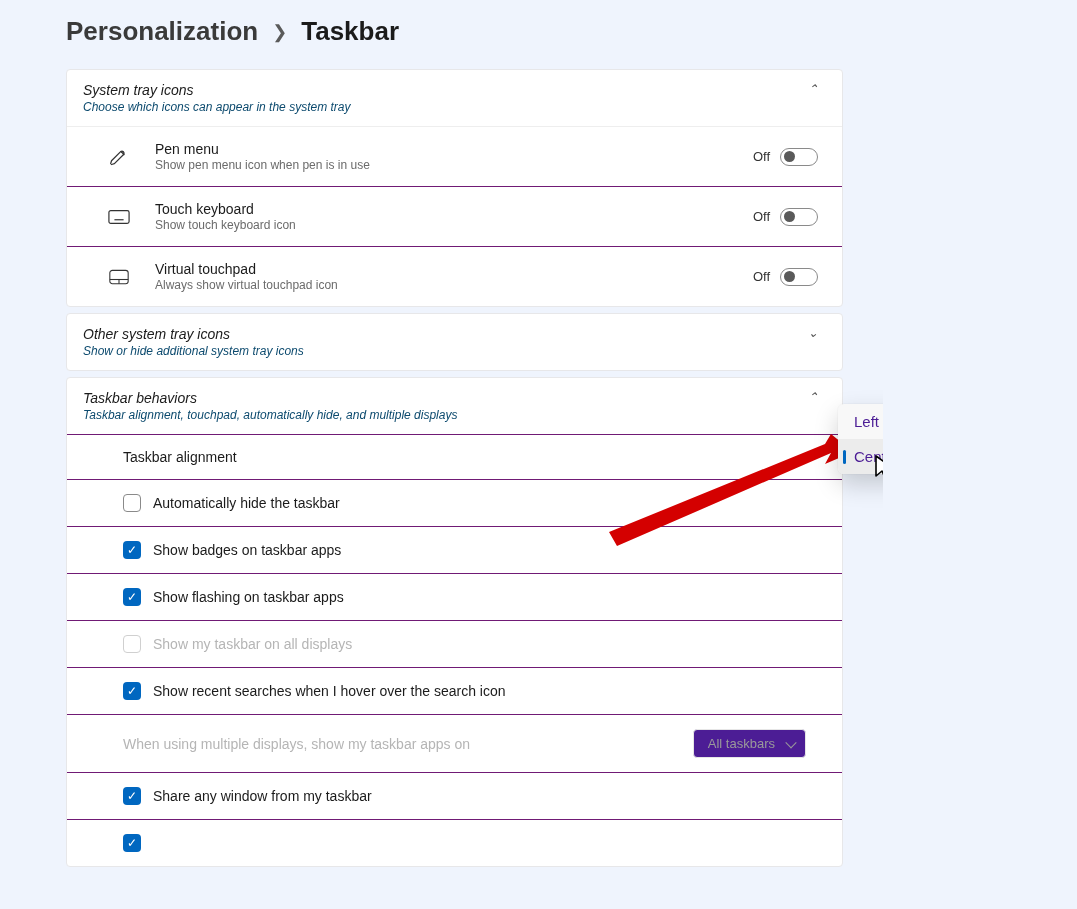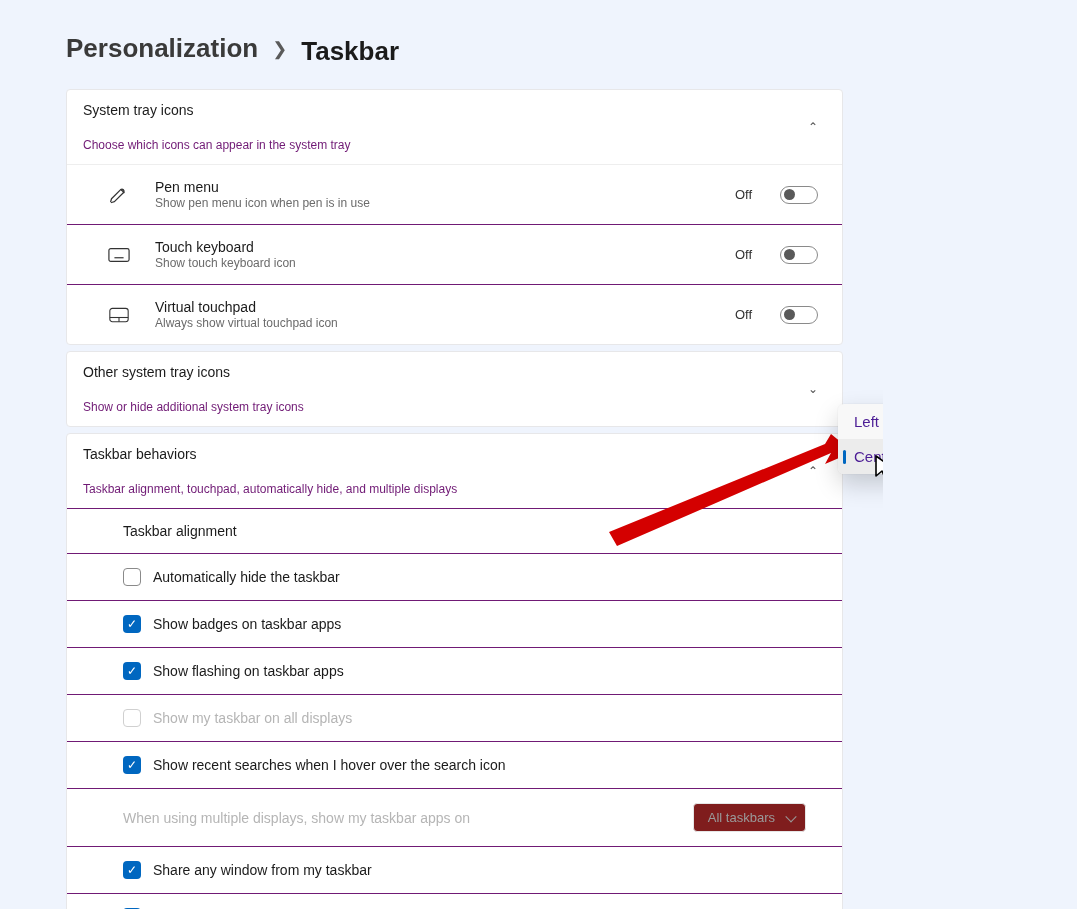--- a/index.html
+++ b/index.html
@@ -8,65 +8,66 @@
     font-family: "Segoe UI", "Segoe UI Variable", -apple-system, Arial, sans-serif;
     background: #eff4fd;
     color: #1b1b1b;
     font-size: 14px;
   }
   .page {
     width: 883px;
     height: 909px;
     position: relative;
     overflow: hidden;
-    padding: 30px 40px 0 66px;
+    padding: 16px 40px 0 66px;
   }
   .breadcrumb {
     display: flex; align-items: center; gap: 14px;
     margin-bottom: 22px;
   }
   .breadcrumb .crumb-parent {
     font-size: 26px; font-weight: 600; color: #3a3a3a;
   }
   .breadcrumb .chev { font-size: 18px; color: #5a5a5a; }
   .breadcrumb .crumb-current {
-    font-size: 26px; font-weight: 700; color: #1b1b1b; margin-top: 6px;
+    font-size: 26px; font-weight: 700; color: #1b1b1b;
   }
 
   .card {
     background: #ffffff;
     border: 1px solid #e7e7e9;
     border-radius: 4px;
     margin-bottom: 6px;
   }
   .section-header {
-    display:flex; align-items:center; justify-content:space-between;
+    display:flex; align-items:flex-start; justify-content:space-between;
     padding: 12px 24px 12px 16px;
     cursor: pointer;
+    font-style: italic;
   }
   .section-header .titles .title { font-size: 14px; color:#1b1b1b; }
-  .section-header .titles .subtitle { font-size: 12px; color:#701a75; margin-top:20px; }
+  .section-header .titles .subtitle { font-size: 12px; color:#0c4a6e; margin-top:2px; }
   .chevron { color:#555; font-size:12px; }
 
   .tray-list .row,
   .behaviors .row {
     display:flex; align-items:center;
     padding: 14px 24px 14px 16px;
     border-top: 1px solid #701a75;
   }
   .tray-list .row:first-child { border-top: 1px solid #eeeeee; }
   .tray-list .icon-cell {
     width: 72px; display:flex; justify-content:center;
     color:#333;
   }
   .tray-list .labels .label { font-size: 14px; }
   .tray-list .labels .desc { font-size: 12px; color:#6b6b6b; margin-top:1px;}
   .spacer { flex:1; }
 
-  .toggle-wrap { display:flex; align-items:center; gap:28px; }
+  .toggle-wrap { display:flex; align-items:center; gap:10px; }
   .toggle-text { font-size:13px; color:#333; }
   .toggle {
     width: 38px; height: 18px; border-radius: 10px;
     background:#fff; border:1px solid #8a8a8a;
     position:relative;
   }
   .toggle .knob {
     position:absolute; top:2.5px; left:3px;
     width:11px; height:11px; border-radius:50%;
     background:#5a5a5a;
@@ -82,21 +83,21 @@
   .checkbox {
     width:18px; height:18px; border-radius:4px;
     display:inline-flex; align-items:center; justify-content:center;
     flex:none;
   }
   .checkbox.unchecked { border:1.5px solid #8a8a8a; background:#fff; }
   .checkbox.checked { background:#0067c0; color:#fff; font-size:12px; }
   .checkbox.checked::after { content:"✓"; line-height:1; }
 
   .select-pill {
-    border:1px solid #e6e6e6; background:#7f1d1d; color:#9a9a9a;
+    border:1px solid #e6e6e6; background:#4c1d95; color:#9a9a9a;
     padding:6px 30px 6px 14px; border-radius:4px; font-size:13px;
     position:relative; min-width:110px;
   }
   .select-pill::after {
     content:""; position:absolute; right:10px; top:50%;
     width:7px; height:7px; border-right:1.5px solid #9a9a9a; border-bottom:1.5px solid #9a9a9a;
     transform: translateY(-65%) rotate(45deg);
   }
 
   

